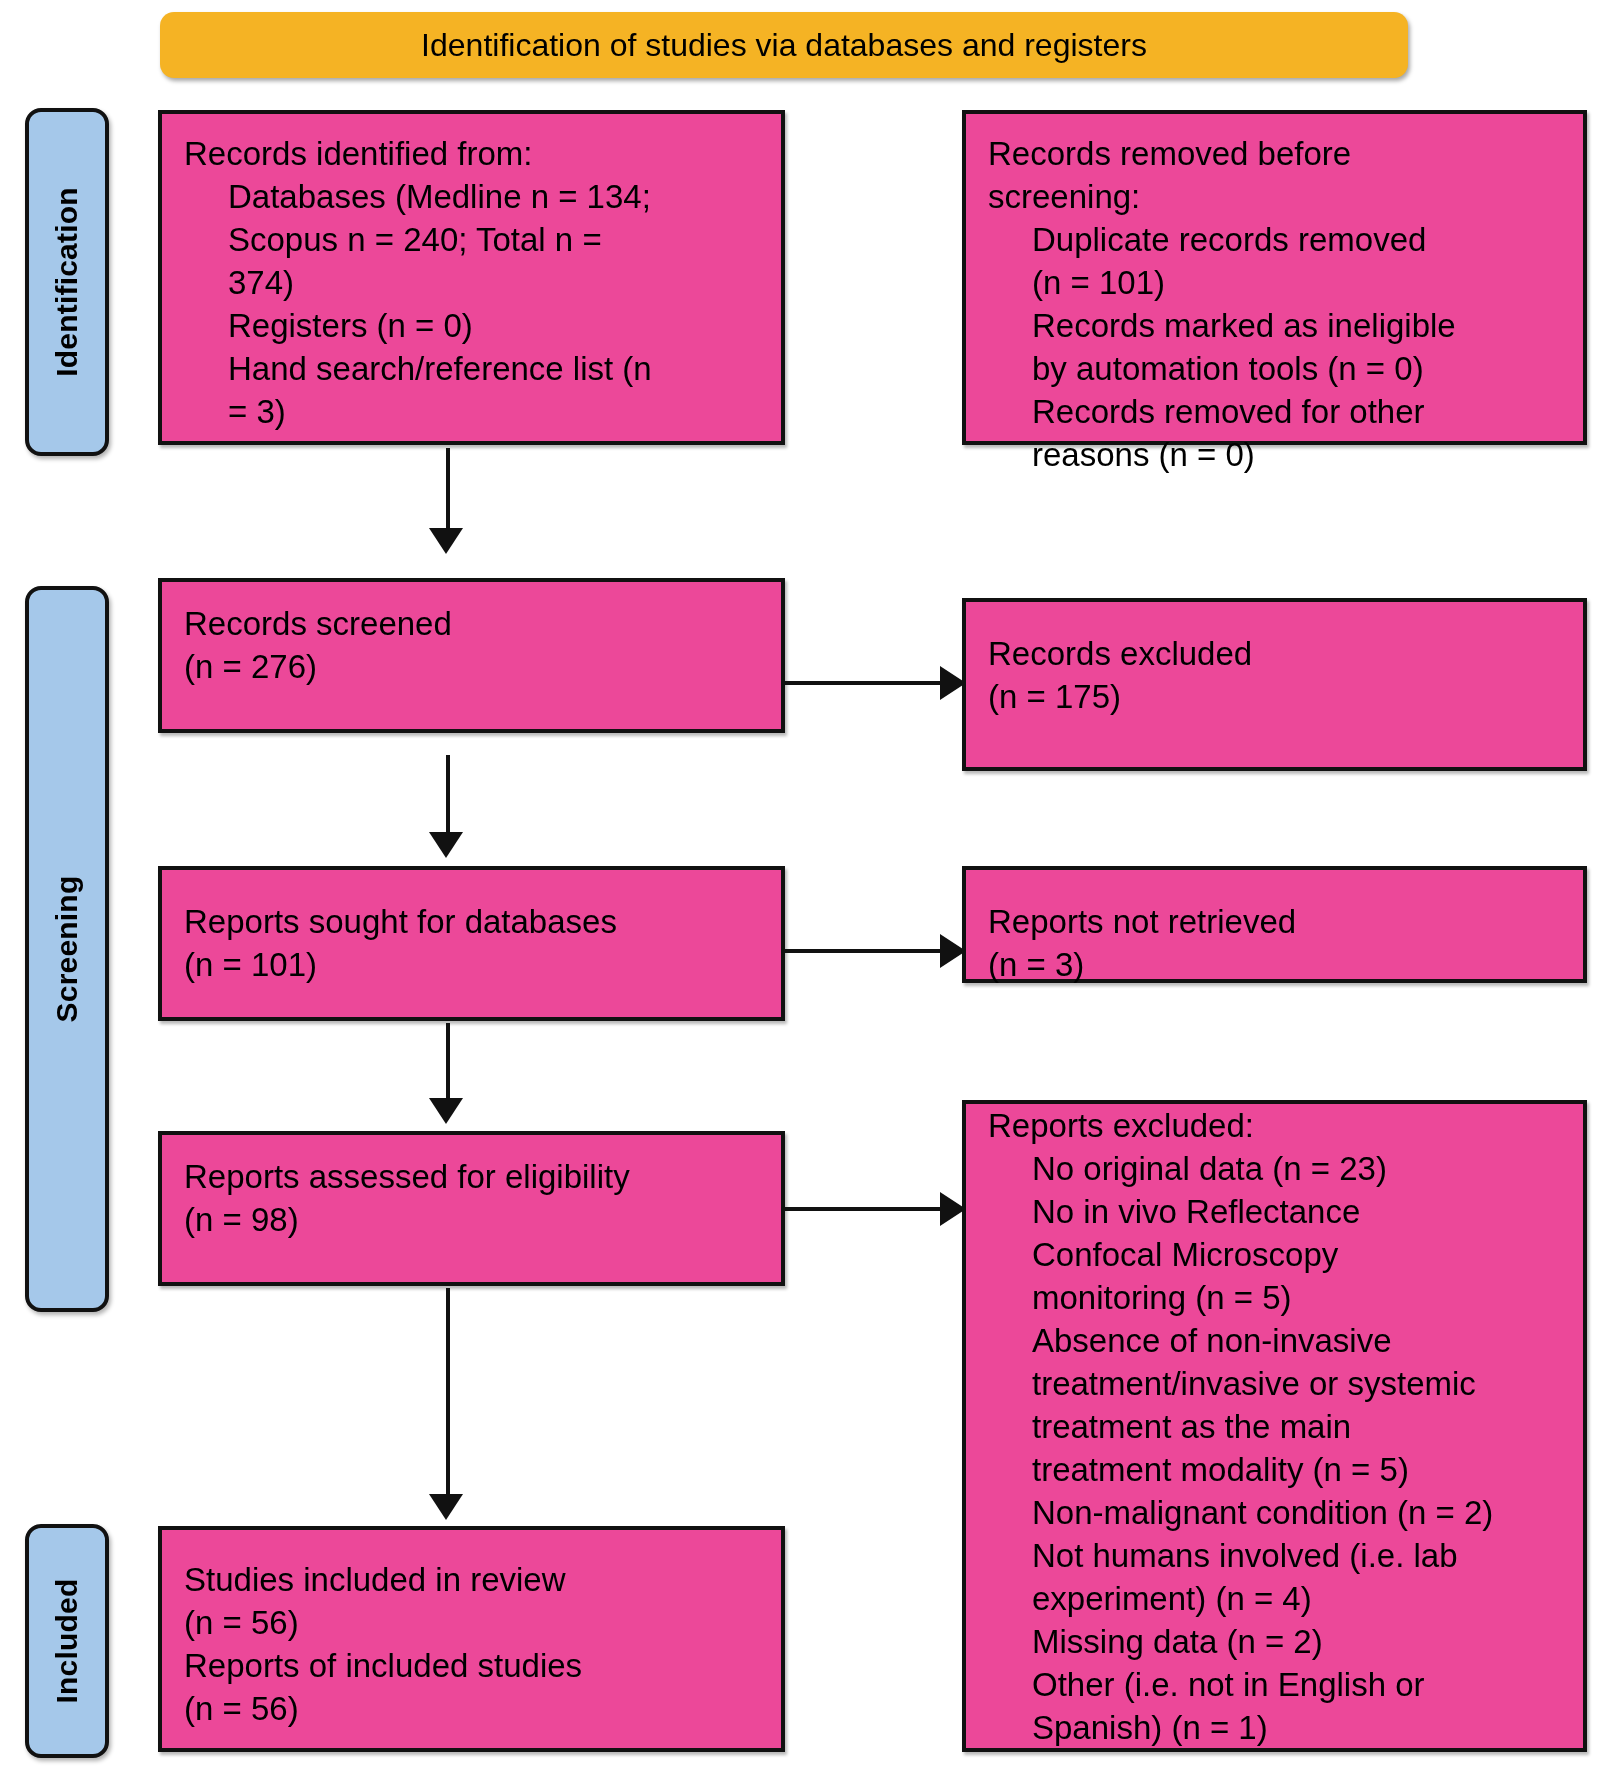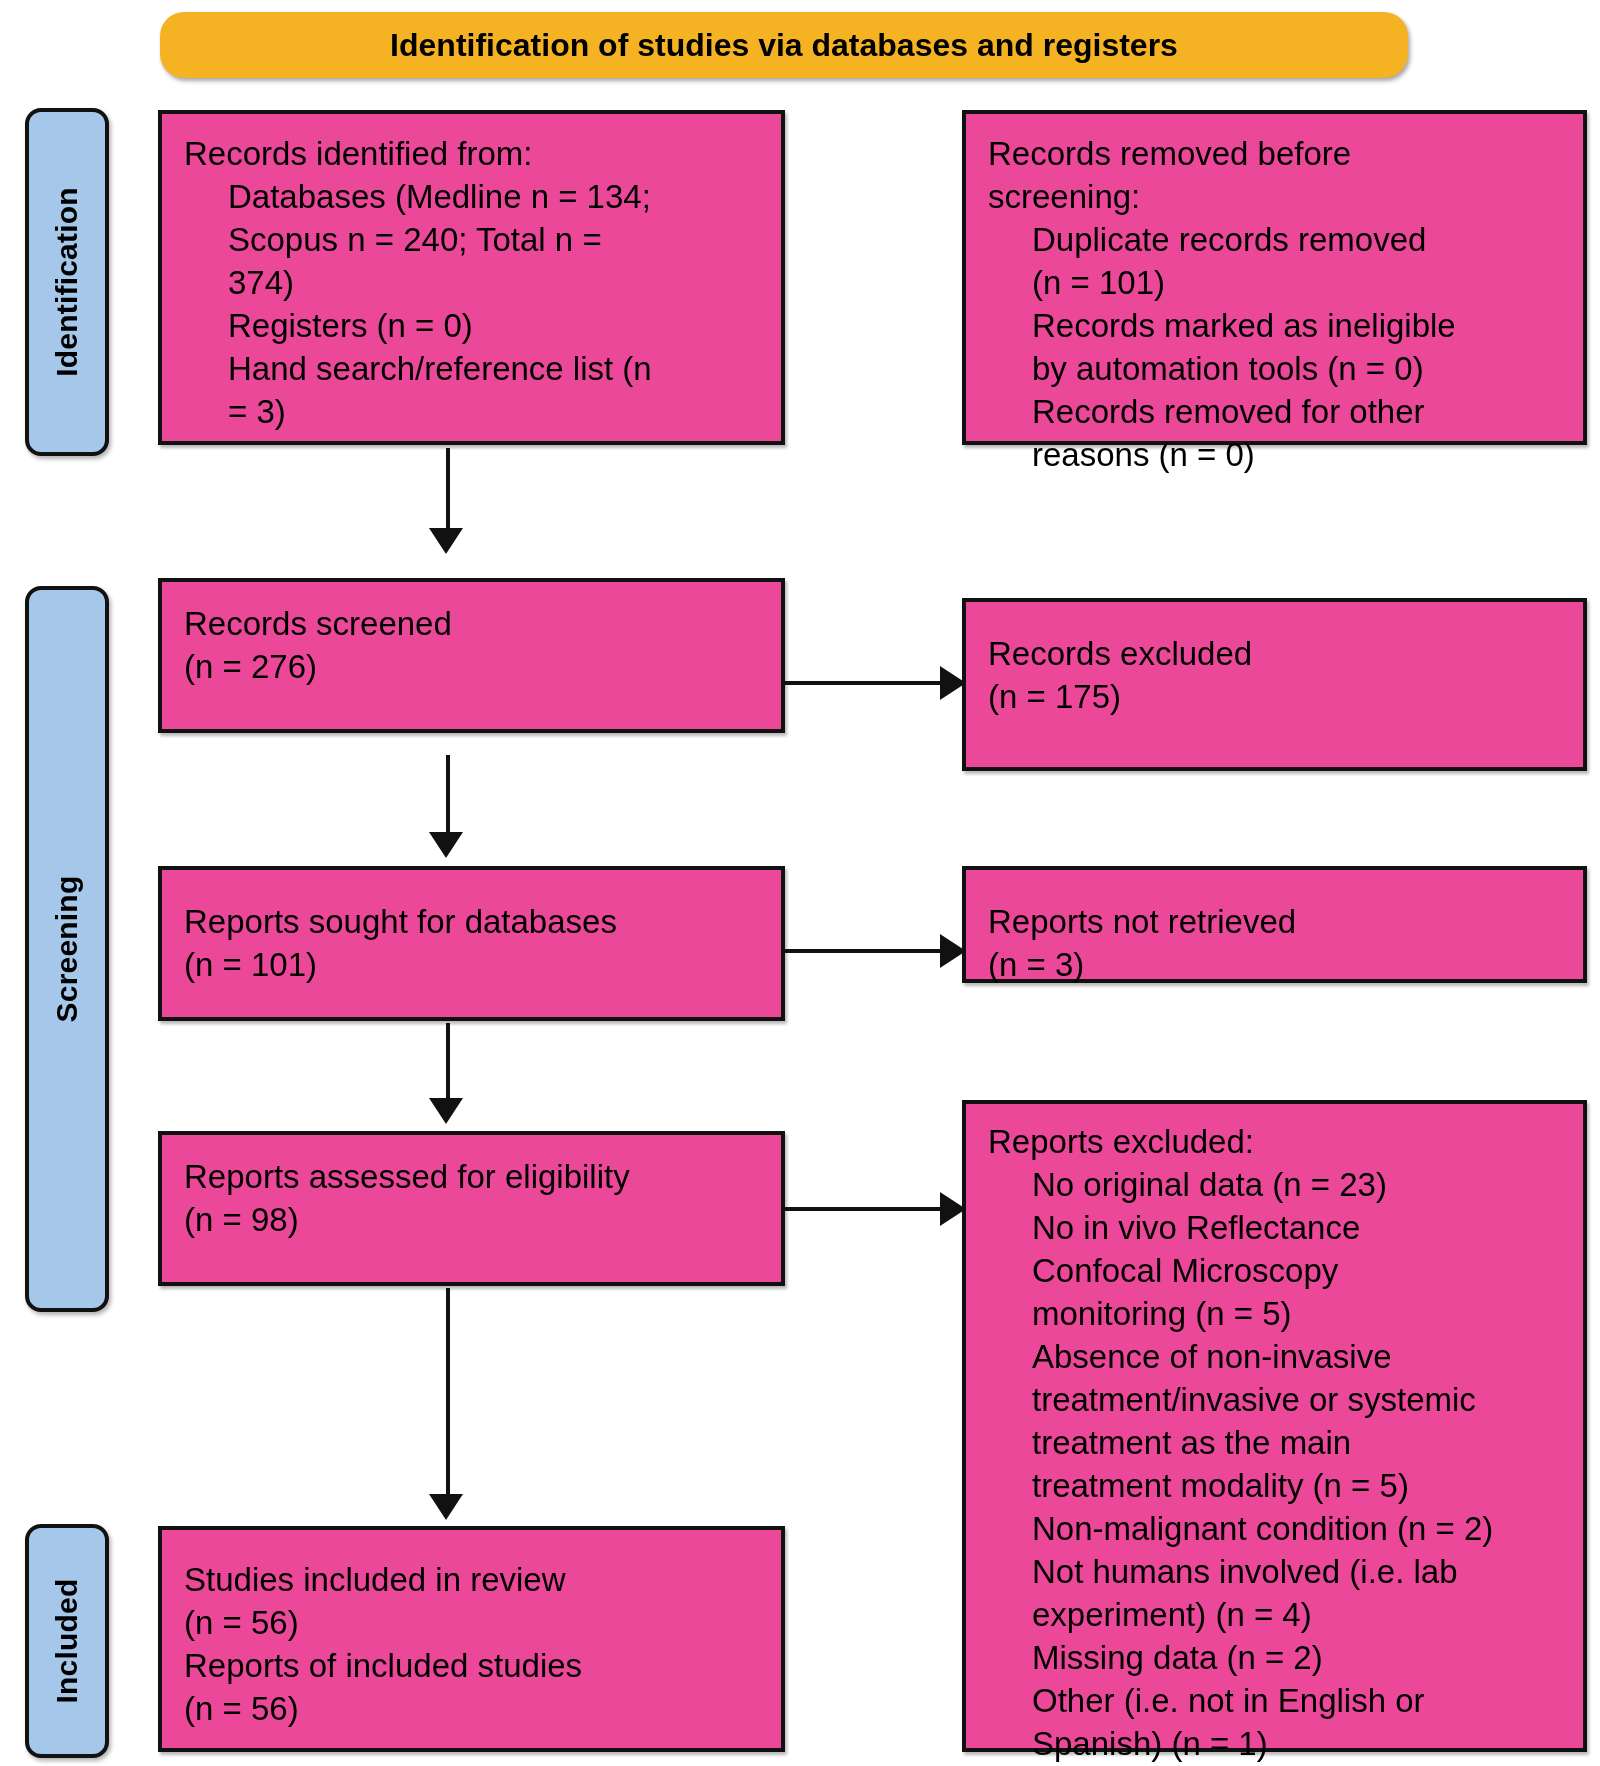--- a/index.html
+++ b/index.html
@@ -16,27 +16,27 @@
     width: 1600px;
     height: 1766px;
     background: #ffffff;
     overflow: hidden;
   }
 
   
   .phase-header {
     position: absolute;
     background: #f5b324;
-    border-radius: 24px;
+    border-radius: 14px;
     box-shadow: 2px 3px 4px rgba(0,0,0,0.35);
     display: flex;
     align-items: center;
     justify-content: center;
     text-align: center;
-    font-weight: bold;
+    font-weight: normal;
     color: #000;
   }
 
   
   .stage-bar {
     position: absolute;
     background: #a5c8ea;
     border: 4px solid #111111;
     border-radius: 16px;
     box-shadow: 2px 3px 4px rgba(0,0,0,0.3);
@@ -179,21 +179,21 @@
   <div class="v-head" style="left:429px; top:1098px;"></div>
 
   <div class="flow-box" style="left:158px; top:1131px; width:627px; height:155px; padding-top:20px;">
     <div class="line">Reports assessed for eligibility</div>
     <div class="line">(n = 98)</div>
   </div>
 
   <div class="h-line" style="left:785px; top:1207px; width:157px;"></div>
   <div class="h-head" style="left:940px; top:1192px;"></div>
 
-  <div class="flow-box" style="left:962px; top:1100px; width:625px; height:652px; padding-top:16px;">
+  <div class="flow-box" style="left:962px; top:1100px; width:625px; height:652px; padding-top:0;">
     <div class="line">Reports excluded:</div>
     <div class="line hang">No original data (n = 23)</div>
     <div class="line hang">No in vivo Reflectance</div>
     <div class="line hang">Confocal Microscopy</div>
     <div class="line hang">monitoring (n = 5)</div>
     <div class="line hang">Absence of non-invasive</div>
     <div class="line hang">treatment/invasive or systemic</div>
     <div class="line hang">treatment as the main</div>
     <div class="line hang">treatment modality (n = 5)</div>
     <div class="line hang">Non-malignant condition (n = 2)</div>

